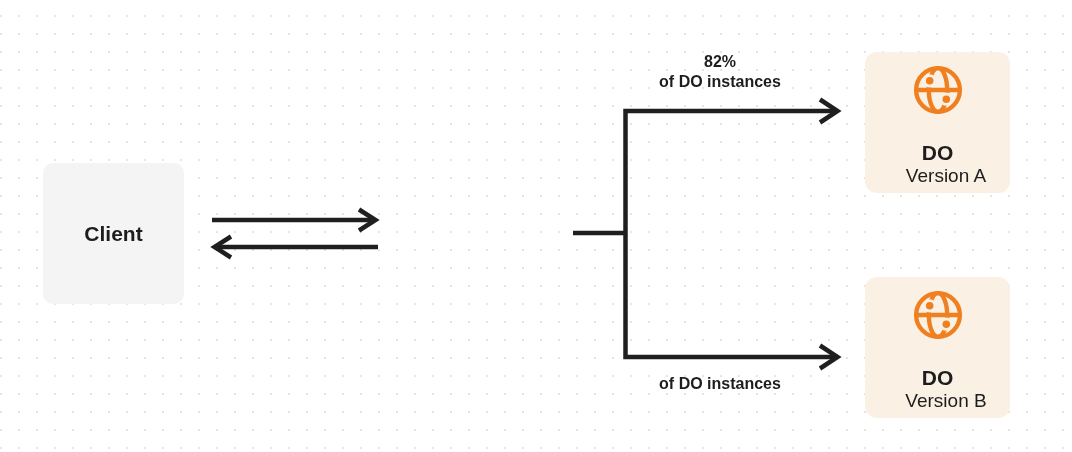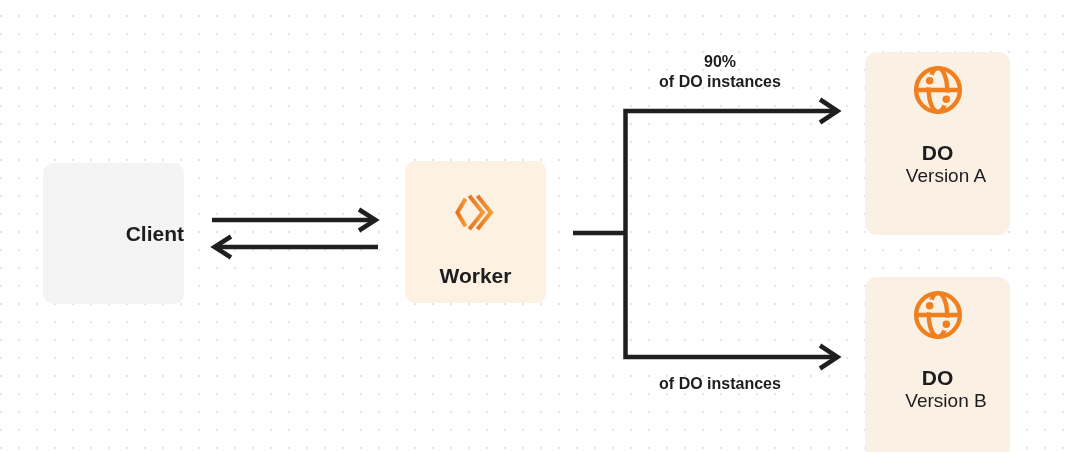--- a/index.html
+++ b/index.html
@@ -13,31 +13,31 @@
     background-position:10px 7px;
     font-family:"Liberation Sans", sans-serif;
     color:var(--text-dark,#1d1d1f);
   }
   svg.connectors{position:absolute;left:0;top:0;width:1072px;height:452px;}
   .node{position:absolute;box-sizing:border-box;}
   .client-box{
     left:43px;top:163px;width:141px;height:141px;
     background:var(--client-box-bg,#f4f4f5);
     border-radius:10px;
-    display:flex;align-items:center;justify-content:flex-end;
+    display:flex;align-items:center;justify-content:center;
   }
   .worker-box{
     left:405px;top:161px;width:141px;height:142px;
     background:var(--worker-box-bg,#fdf1e2);
     border-radius:10px;
     display:flex;flex-direction:column;align-items:center;
     padding-top:27px;
   }
   .do-box{
-    left:865px;width:145px;height:183px;
+    left:865px;width:145px;height:141px;
     background:var(--do-box-bg,#faf0e3);
     border-radius:12px;
     display:flex;flex-direction:column;align-items:center;
     padding-top:10px;
   }
   .do-box-a{top:52px;}
   .do-box-b{top:277px;}
   .node-label{
     font-size:21px;font-weight:700;line-height:24px;
     color:var(--text-dark,#1d1d1f);
@@ -85,37 +85,23 @@
       <path class="stroke-line" d="M834,111 H625.5 V357 H834"></path>
       <polyline class="stroke-head" points="820,99.5 837.5,111 820,122.5"></polyline>
       <polyline class="stroke-head" points="820,345.5 837.5,357 820,368.5"></polyline>
     </g>
   </svg>
 
   <div class="node client-box">
     <span class="node-label">Client</span>
   </div>
 
-  <div class="node worker-box">
-    <svg class="worker-icon" viewBox="0 0 70 65">
-      <defs>
-        <linearGradient id="wg" x1="0" y1="0" x2="1" y2="0">
-          <stop offset="0" style="stop-color:var(--worker-gradient-start,#E97424)"></stop>
-          <stop offset="1" style="stop-color:var(--worker-gradient-end,#F69A35)"></stop>
-        </linearGradient>
-      </defs>
-      <polyline class="worker-chevron" stroke="url(#wg)" points="21,14 10,32.5 21,51"></polyline>
-      <polyline class="worker-chevron" stroke="url(#wg)" points="26,10 44,32.5 26,55"></polyline>
-      <polyline class="worker-chevron" stroke="url(#wg)" points="37,10 55,32.5 37,55"></polyline>
-    </svg>
-    <span class="node-label">Worker</span>
-  </div>
 
   <div class="route-label route-label-a">
-    <div>90%</div>
+    <div>82%</div>
     <div>of DO instances</div>
   </div>
 
   <div class="route-label route-label-b">
     <div>of DO instances</div>
   </div>
 
   <div class="node do-box do-box-a">
     <svg class="globe-icon" viewBox="0 0 64 64">
       <circle class="globe-stroke" stroke-width="5" cx="32" cy="32" r="25"></circle>

